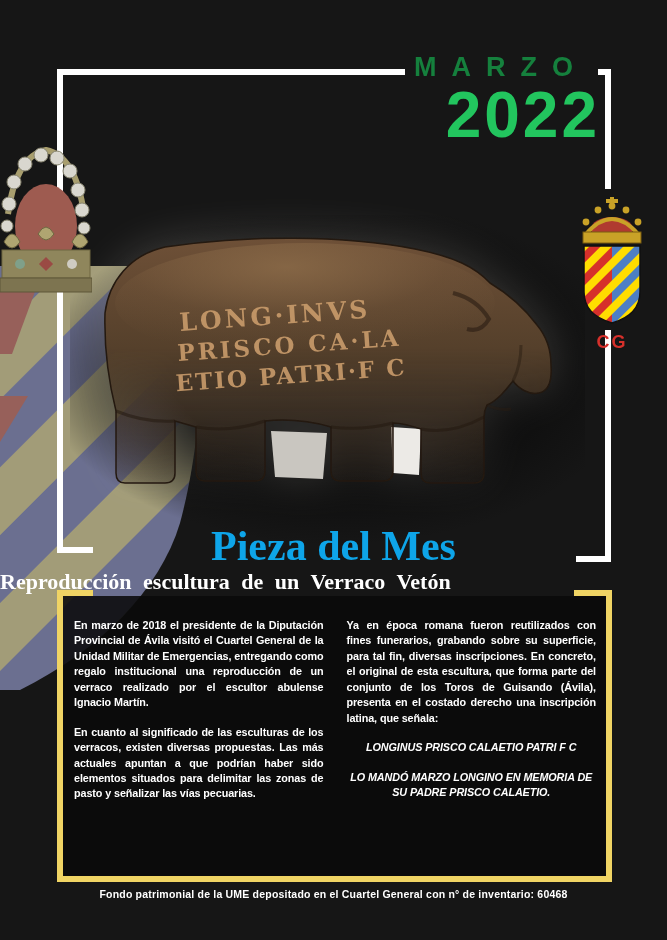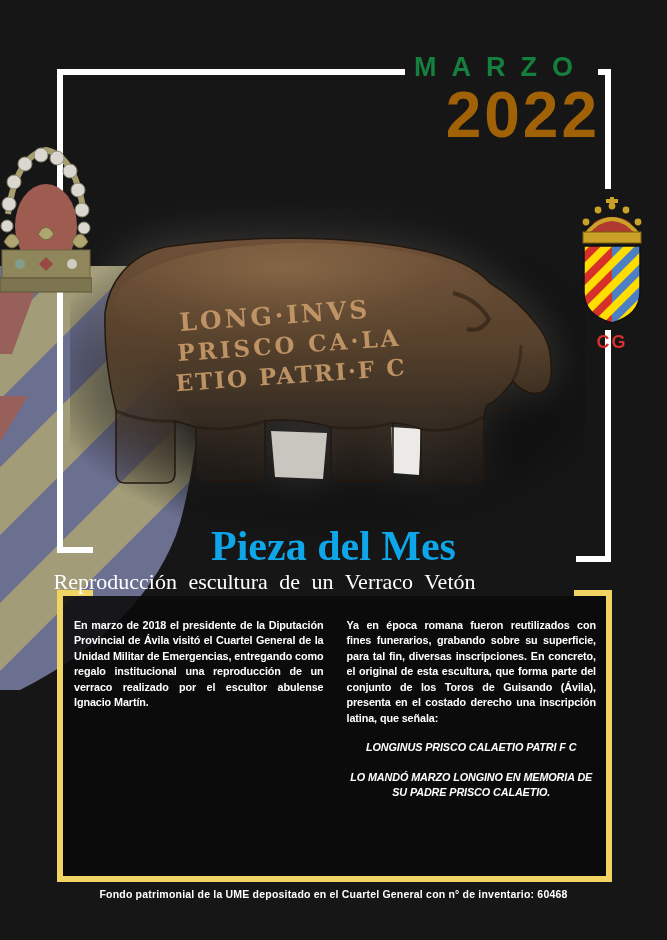--- a/index.html
+++ b/index.html
@@ -13,31 +13,31 @@
   .panel-bg{position:absolute;left:63px;top:596px;width:543px;height:280px;
     background:rgba(10,10,10,0.88);z-index:2}
   
   .month{
     position:absolute;left:402px;top:52px;width:198px;z-index:5;
     color:#15803d;font-weight:bold;font-size:27px;letter-spacing:15px;
     text-align:center;white-space:nowrap;
   }
   .year{
     position:absolute;left:400px;top:83px;width:200px;z-index:5;
-    color:#a16207;font-weight:bold;font-size:64px;letter-spacing:3px;
+    color:#22c55e;font-weight:bold;font-size:64px;letter-spacing:3px;
     text-align:right;line-height:1;
   }
   
   .title-main{
     position:absolute;left:0;top:522px;width:667px;z-index:5;text-align:center;
     font-family:"Liberation Serif",serif;font-weight:bold;font-size:42px;color:#0ea5e9;
   }
   .title-sub{
-    position:absolute;left:0;top:569px;width:529px;z-index:5;text-align:center;
-    font-family:"Liberation Serif",serif;font-weight:normal;font-size:22px;color:#fff;
+    position:absolute;left:0;top:569px;width:529px;z-index:5;text-align:left;
+    font-family:"Liberation Serif",serif;font-weight:bold;font-size:22px;color:#fff;
     word-spacing:6px;
   }
   
   .columns{
     position:absolute;left:74px;top:618px;width:522px;z-index:5;
     display:flex;gap:23px;color:#fff;
   }
   .col{flex:1}
   .col p{margin:0 0 14px 0;font-size:10.8px;line-height:1.43;
     text-align:justify;font-weight:600;letter-spacing:-0.1px;}
@@ -218,20 +218,21 @@
 
     <text x="40" y="152" text-anchor="middle" fill="#D6302B" font-size="18" font-weight="bold" letter-spacing="2" font-family="Liberation Sans, sans-serif">CG</text>
   </svg>
 
   <div class="title-main">Pieza del Mes</div>
   <div class="title-sub">Reproducción escultura de un Verraco Vetón</div>
 
   <div class="columns">
     <div class="col">
       <p>En marzo de 2018 el presidente de la Diputación Provincial de Ávila visitó el Cuartel General de la Unidad Militar de Emergencias, entregando como regalo institucional una reproducción de un verraco realizado por el escultor abulense Ignacio Martín.</p>
+      <p>En cuanto al significado de las esculturas de los verracos, existen diversas propuestas. Las más actuales apuntan a que podrían haber sido elementos situados para delimitar las zonas de pasto y señalizar las vías pecuarias.</p>
     </div>
     <div class="col">
       <p>Ya en época romana fueron reutilizados con fines funerarios, grabando sobre su superficie, para tal fin, diversas inscripciones. En concreto, el original de esta escultura, que forma parte del conjunto de los Toros de Guisando (Ávila), presenta en el costado derecho una inscripción latina, que señala:</p>
       <p class="lat">LONGINUS PRISCO CALAETIO PATRI F C</p>
       <p class="lat">LO MANDÓ MARZO LONGINO EN MEMORIA DE SU PADRE PRISCO CALAETIO.</p>
     </div>
   </div>
 
   <div class="footer">Fondo patrimonial de la UME depositado en el Cuartel General con n° de inventario: 60468</div>
 

